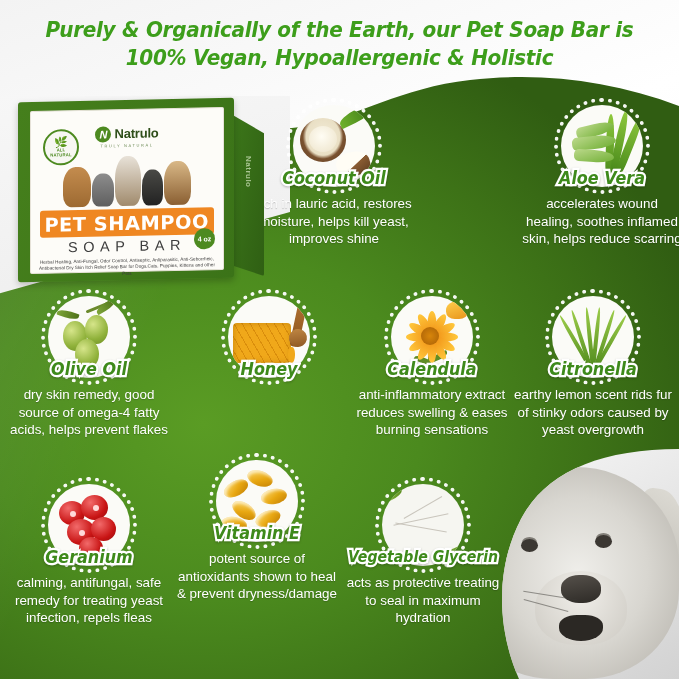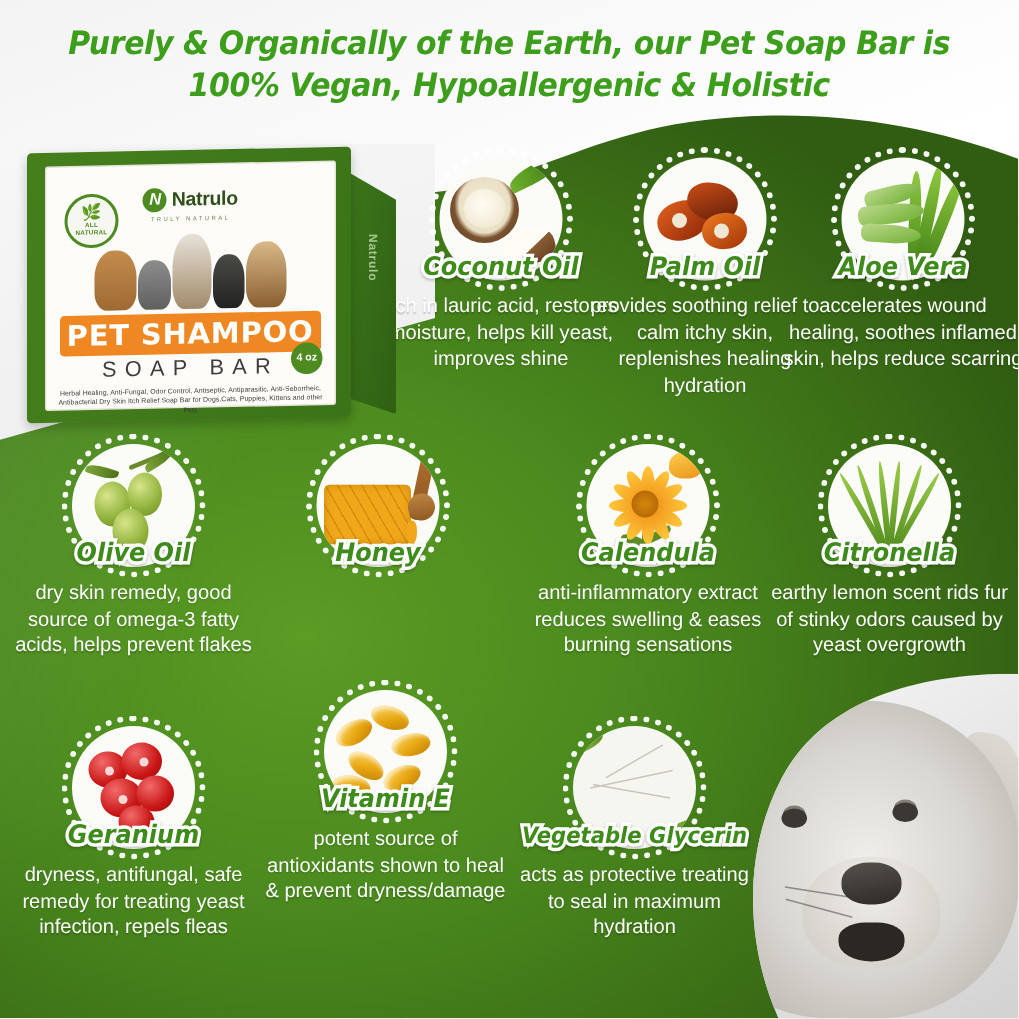--- a/index.html
+++ b/index.html
@@ -345,36 +345,20 @@
               </div>
             <div class="coconut-pc"></div>
             <div class="palm-leaf"></div>
           </div>
         </div>
       </div>
       <div class="ing-label">Coconut Oil</div>
       <div class="desc">rich in lauric acid, restores moisture, helps kill yeast, improves shine</div>
     </div>
 
-    <div class="card" style="left:385px; top:26px;">
-      <div class="badge">
-        <div class="dots"></div>
-        <div class="disc">
-          <div class="art">
-            <div class="palm-fruit pf1"></div>
-            <div class="palm-fruit pf2"></div>
-            <div class="palm-fruit pf3"></div>
-            <div class="pf-dot pfd1"></div>
-            <div class="pf-dot pfd2"></div>
-          </div>
-        </div>
-      </div>
-      <div class="ing-label">Palm Oil</div>
-      <div class="desc">provides soothing relief to calm itchy skin, replenishes healing hydration</div>
-    </div>
 
     <div class="card" style="left:517px; top:26px;">
       <div class="badge">
         <div class="dots"></div>
         <div class="disc">
           <div class="art">
             <div class="aspike as3"></div>
             <div class="aspike as1"></div>
             <div class="aspike as2"></div>
             <div class="aloe al3"></div>
@@ -395,24 +379,24 @@
             <div class="ol-stem"></div>
             <div class="ol-leaf oll1"></div>
             <div class="ol-leaf oll2"></div>
             <div class="olive ol1"></div>
             <div class="olive ol2"></div>
             <div class="olive ol3"></div>
           </div>
         </div>
       </div>
       <div class="ing-label">Olive Oil</div>
-      <div class="desc">dry skin remedy, good source of omega-3 fatty acids, helps prevent flakes</div>
-    </div>
-
-    <div class="card" style="left:167px; top:217px;">
+      <div class="desc">dry skin remedy, good source of omega-4 fatty acids, helps prevent flakes</div>
+    </div>
+
+    <div class="card" style="left:184px; top:217px;">
       <div class="badge">
         <div class="dots"></div>
         <div class="disc">
           <div class="art">
             <div class="comb"></div>
             <div class="dipper"></div>
             <div class="dipper-h"></div>
             <div class="honey-drip"></div>
           </div>
         </div>
@@ -477,21 +461,21 @@
             <div class="ger-fl gf3"></div>
             <div class="ger-fl gf4"></div>
             <div class="ger-fl gf5"></div>
             <div class="gf-c" style="left:19px;top:24px;"></div>
             <div class="gf-c" style="left:42px;top:18px;"></div>
             <div class="gf-c" style="left:28px;top:43px;"></div>
           </div>
         </div>
       </div>
       <div class="ing-label">Geranium</div>
-      <div class="desc">dryness, antifungal, safe remedy for treating yeast infection, repels fleas</div>
+      <div class="desc">calming, antifungal, safe remedy for treating yeast infection, repels fleas</div>
     </div>
 
     <div class="card" style="left:172px; top:381px;">
       <div class="badge">
         <div class="dots"></div>
         <div class="disc">
           <div class="art">
             <div class="cap vc1"></div>
             <div class="cap vc2"></div>
             <div class="cap vc3"></div>

